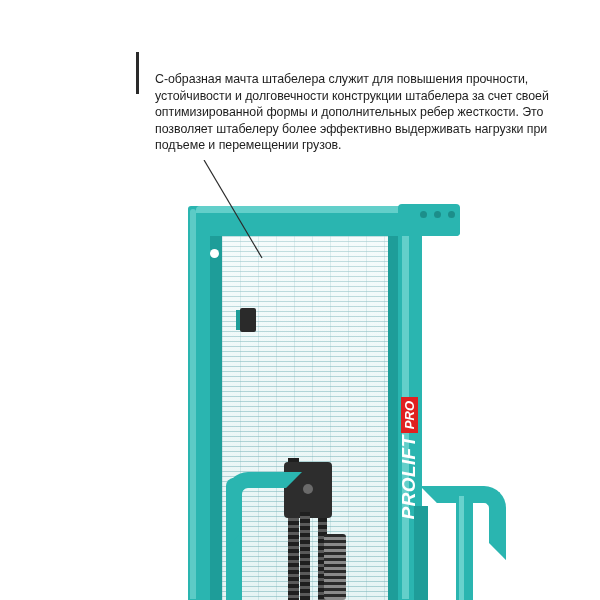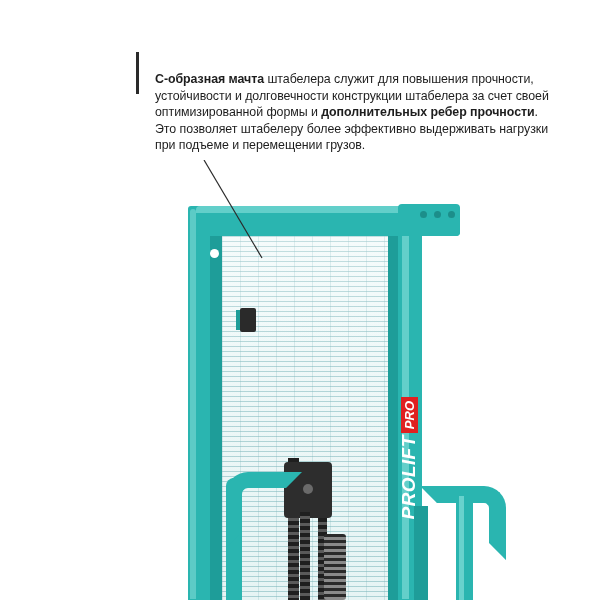--- a/index.html
+++ b/index.html
@@ -38,21 +38,21 @@
     position: absolute;
     left: 19px;
     top: 19px;
     width: 396px;
     font-size: 12.4px;
     line-height: 16.6px;
     color: #1d1d1d;
     letter-spacing: -0.05px;
   }
   .callout-text b {
-    font-weight: bold;
+    font-weight: normal;
   }
 
   
   .leader {
     position: absolute;
     left: 200px;
     top: 160px;
     width: 70px;
     height: 105px;
     pointer-events: none;
@@ -420,16 +420,16 @@
     <div class="tube-right-curve"></div>
     <div class="tube-right-shine"></div>
   </div>
 
   <svg class="leader" viewBox="0 0 70 105" width="70" height="105">
     <line x1="4" y1="0" x2="62" y2="98" stroke="#2a2a2a" stroke-width="1.2"></line>
   </svg>
 
   <div class="callout">
     <div class="callout-bar"></div>
-    <div class="callout-text"><b>С-образная мачта </b><span>штабелера служит для повышения прочности, устойчивости и долговечности конструкции штабелера за счет своей оптимизированной формы и </span><b>дополнительных ребер прочности</b><span>. Это позволяет штабелеру более эффективно выдерживать нагрузки при подъеме и перемещении грузов.</span></div>
+    <div class="callout-text"><b>С-образная мачта </b><span>штабелера служит для повышения прочности, устойчивости и долговечности конструкции штабелера за счет своей оптимизированной формы и </span><b>дополнительных ребер жесткости</b><span>. Это позволяет штабелеру более эффективно выдерживать нагрузки при подъеме и перемещении грузов.</span></div>
   </div>
 
 </div>
 
 </body></html>

